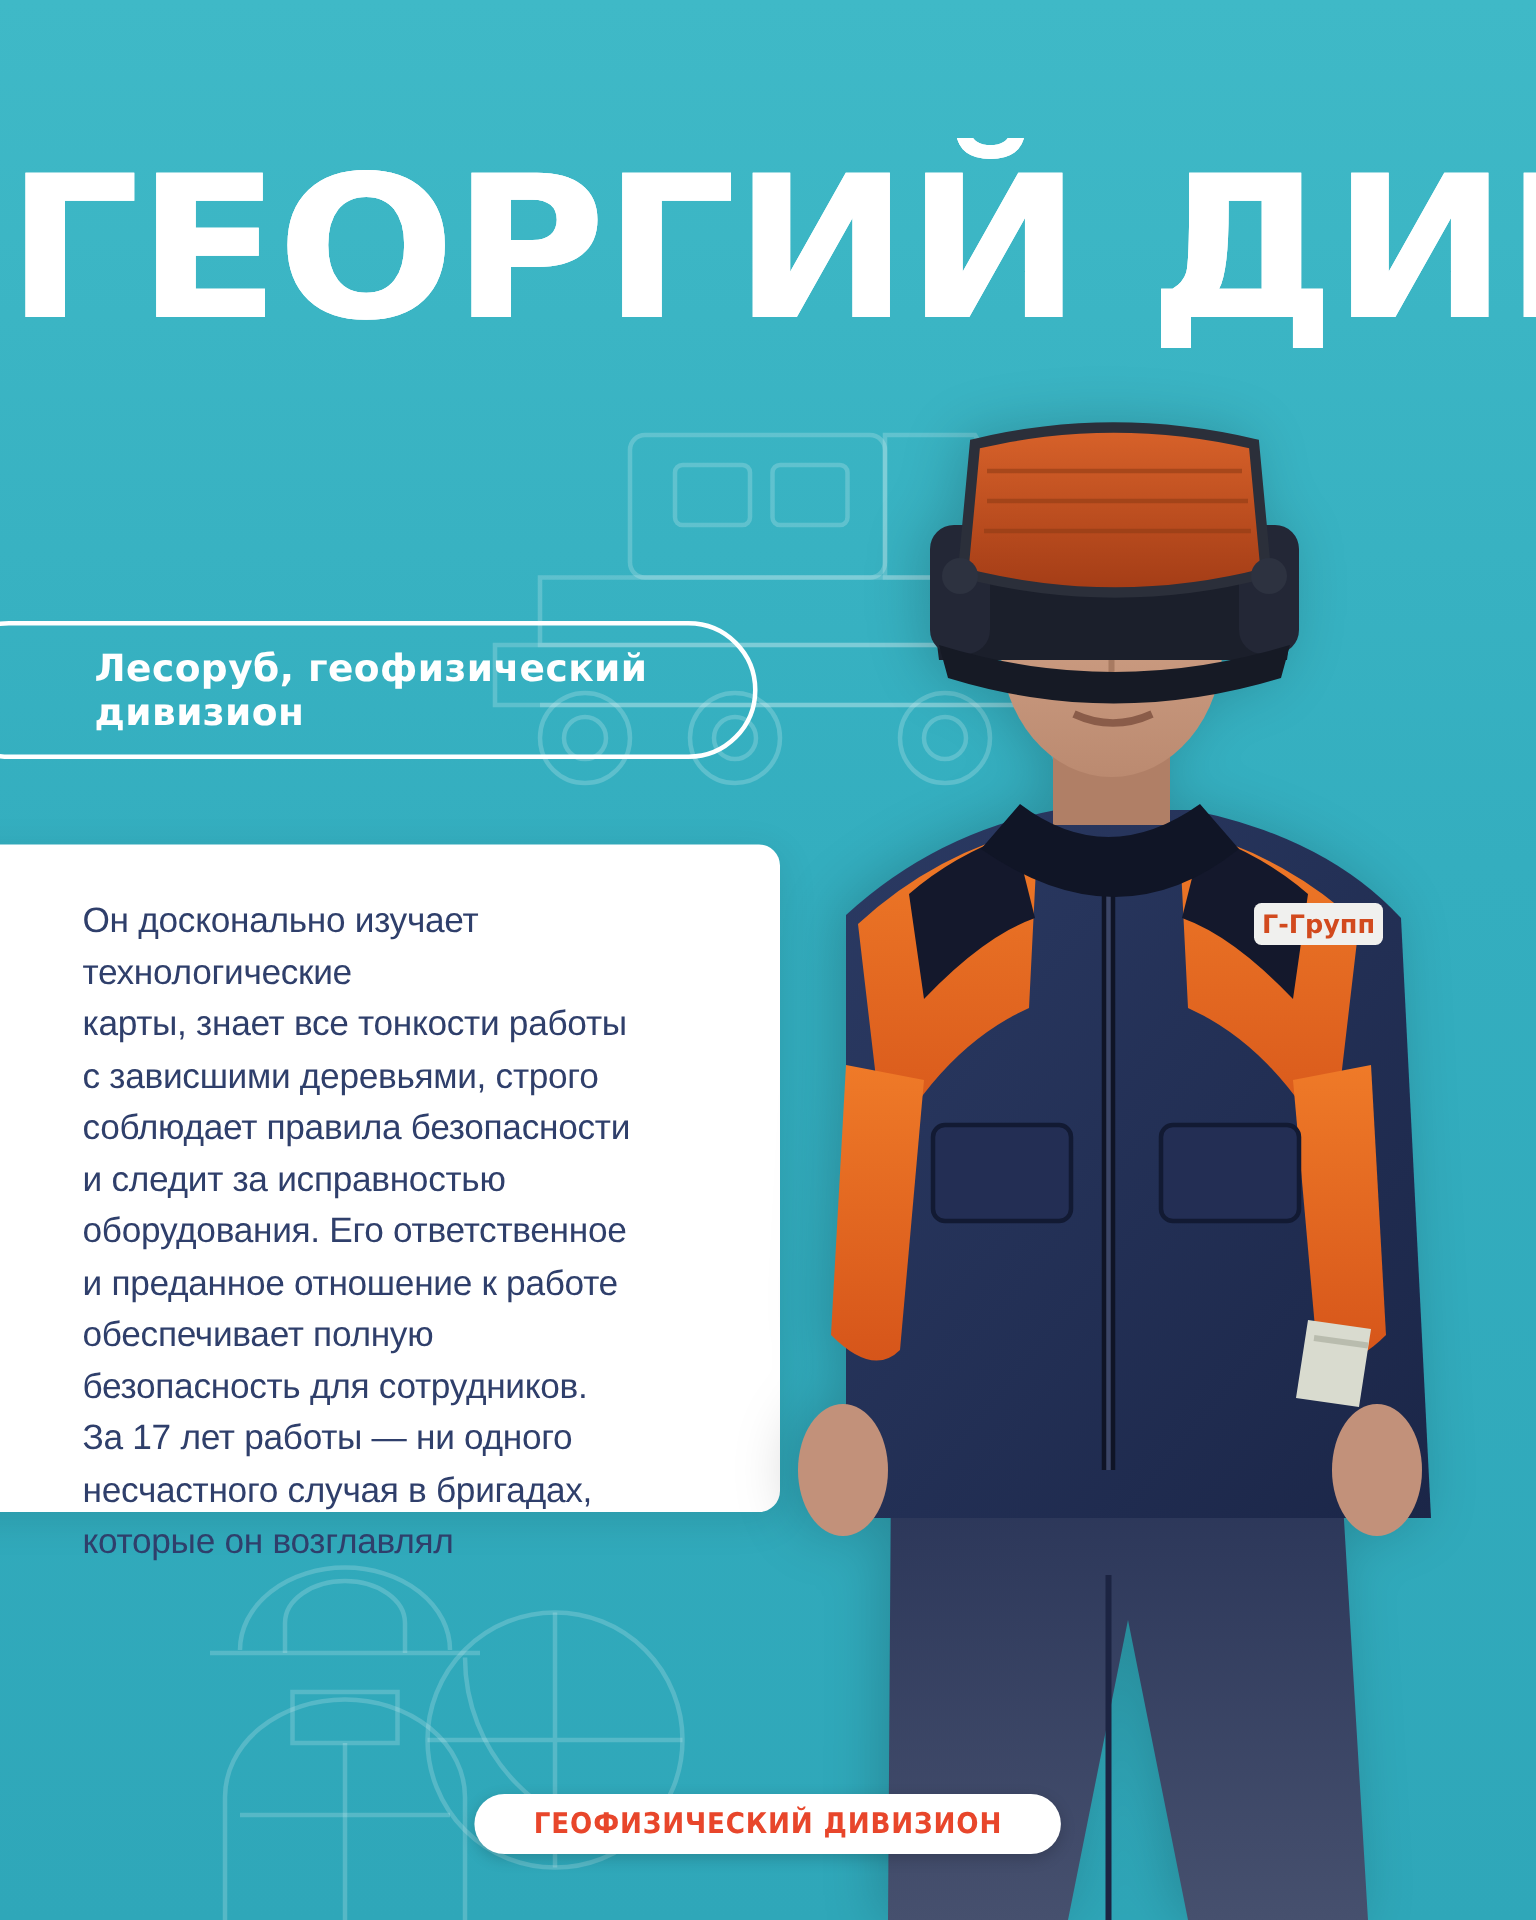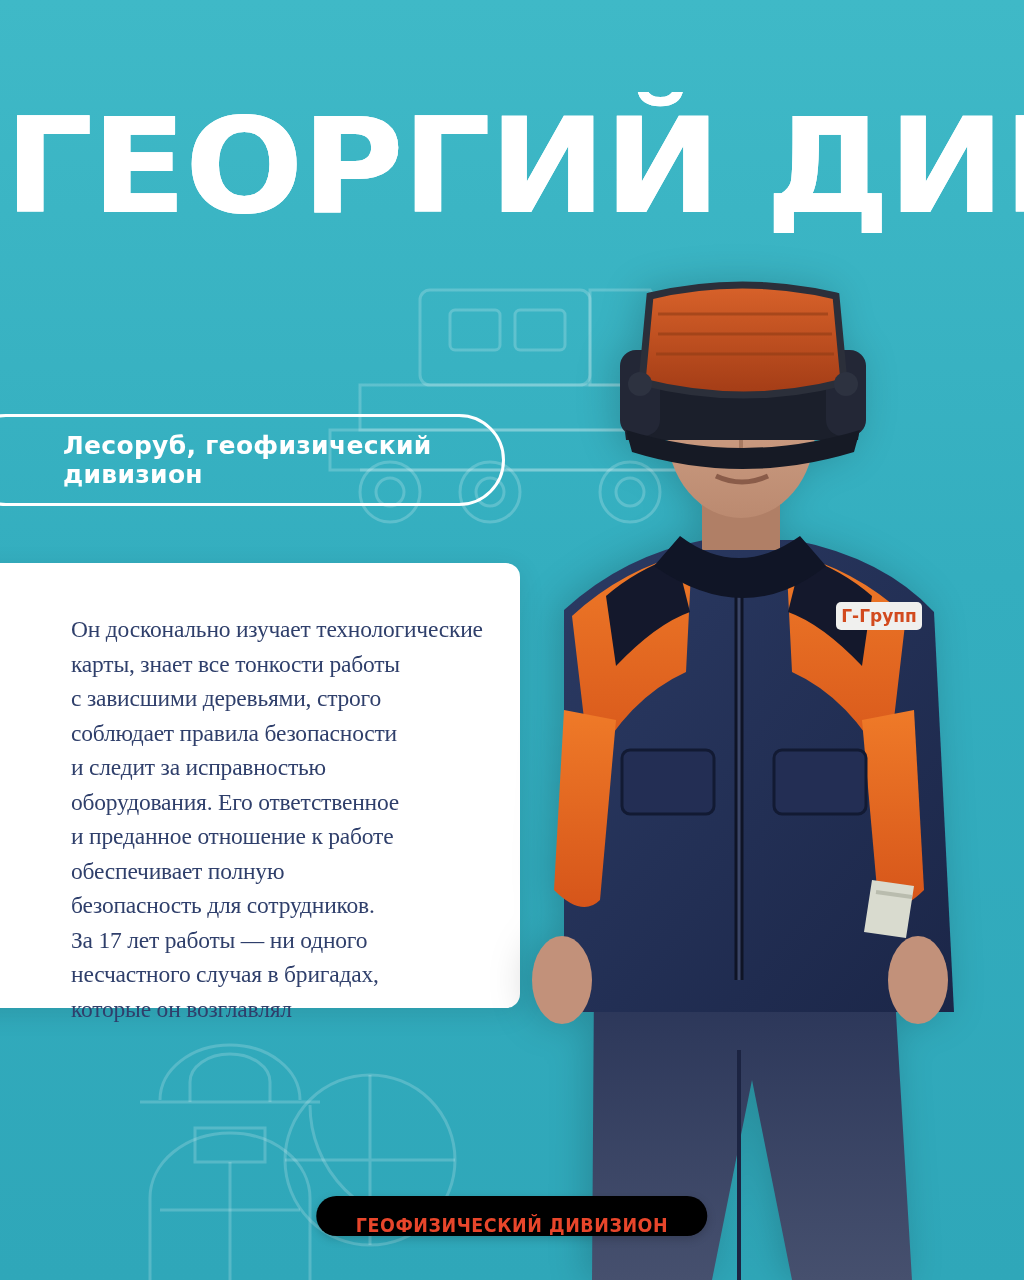--- a/index.html
+++ b/index.html
@@ -100,23 +100,23 @@
     height: 445px;
     background: #ffffff;
     border-radius: 0 14px 14px 0;
     box-shadow: 0 6px 26px rgba(0,0,0,0.10);
   }
   .body-text {
     position: absolute;
     left: 95px;
     top: 33px;
     width: 435px;
-    margin: 16px;
+    margin: 0;
     color: #2f3f6b;
-    font-family: Liberation Serif, serif;
+    font-family: Liberation Sans, sans-serif;
     font-size: 23.5px;
     line-height: 34.5px;
     letter-spacing: -0.2px;
     white-space: pre-line;
   }
 
   
   .photo {
     position: absolute;
     right: -10px;
@@ -127,24 +127,24 @@
   }
 
   
   .badge {
     position: absolute;
     left: 50%;
     transform: translateX(-50%);
     top: 1196px;
     height: 40px;
     padding: 0 26px;
-    background: #000000;
+    background: #ffffff;
     border-radius: 20px;
     display: flex;
-    align-items: flex-end;
+    align-items: center;
     justify-content: center;
     box-shadow: 0 3px 10px rgba(0,0,0,0.18);
   }
   .badge-text {
     color: #e8462b;
     font-family: "DejaVu Sans", sans-serif;
     font-weight: 700;
     font-size: 19px;
     letter-spacing: 0.6px;
     transform: scaleX(0.92);

